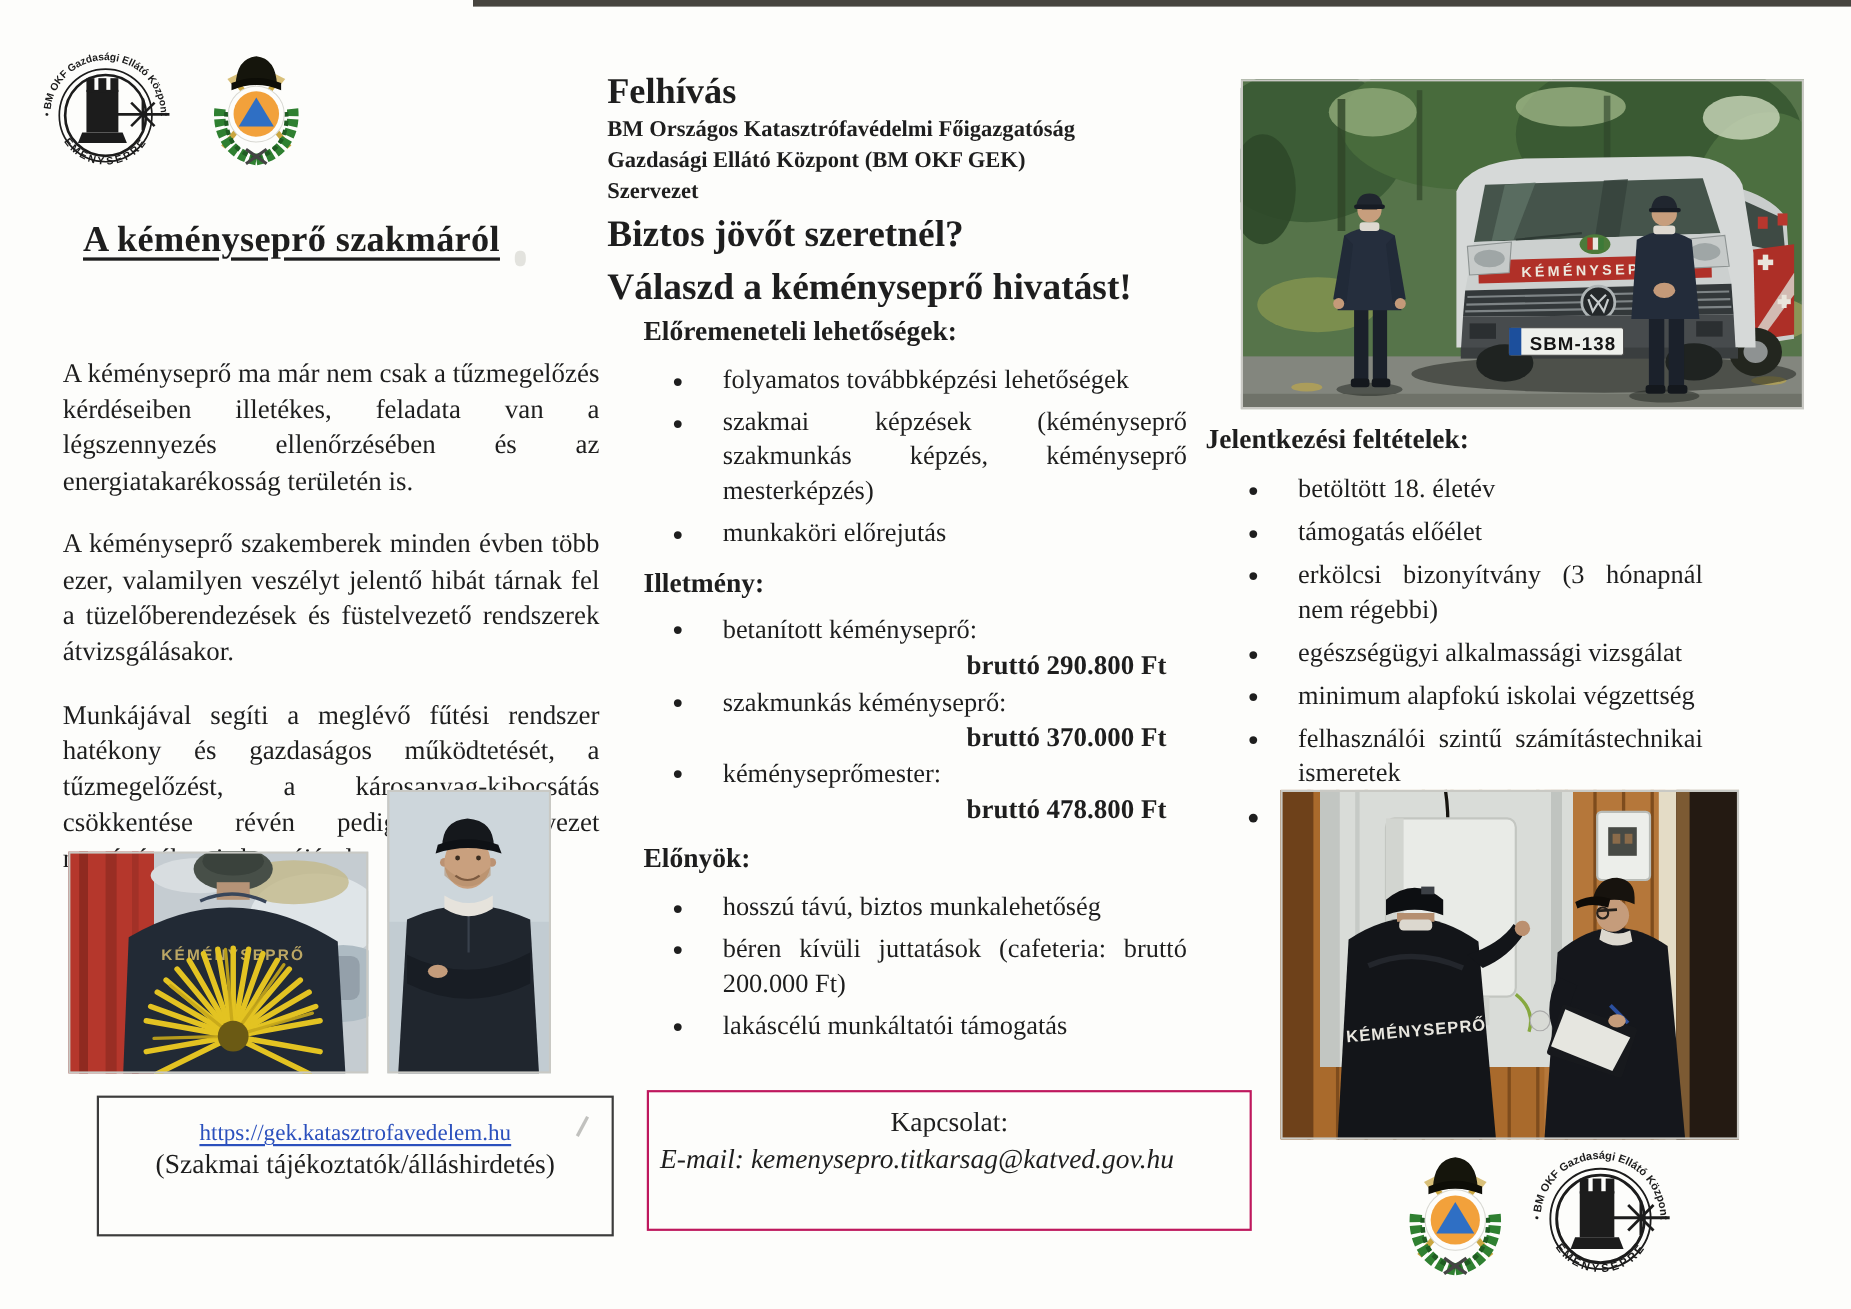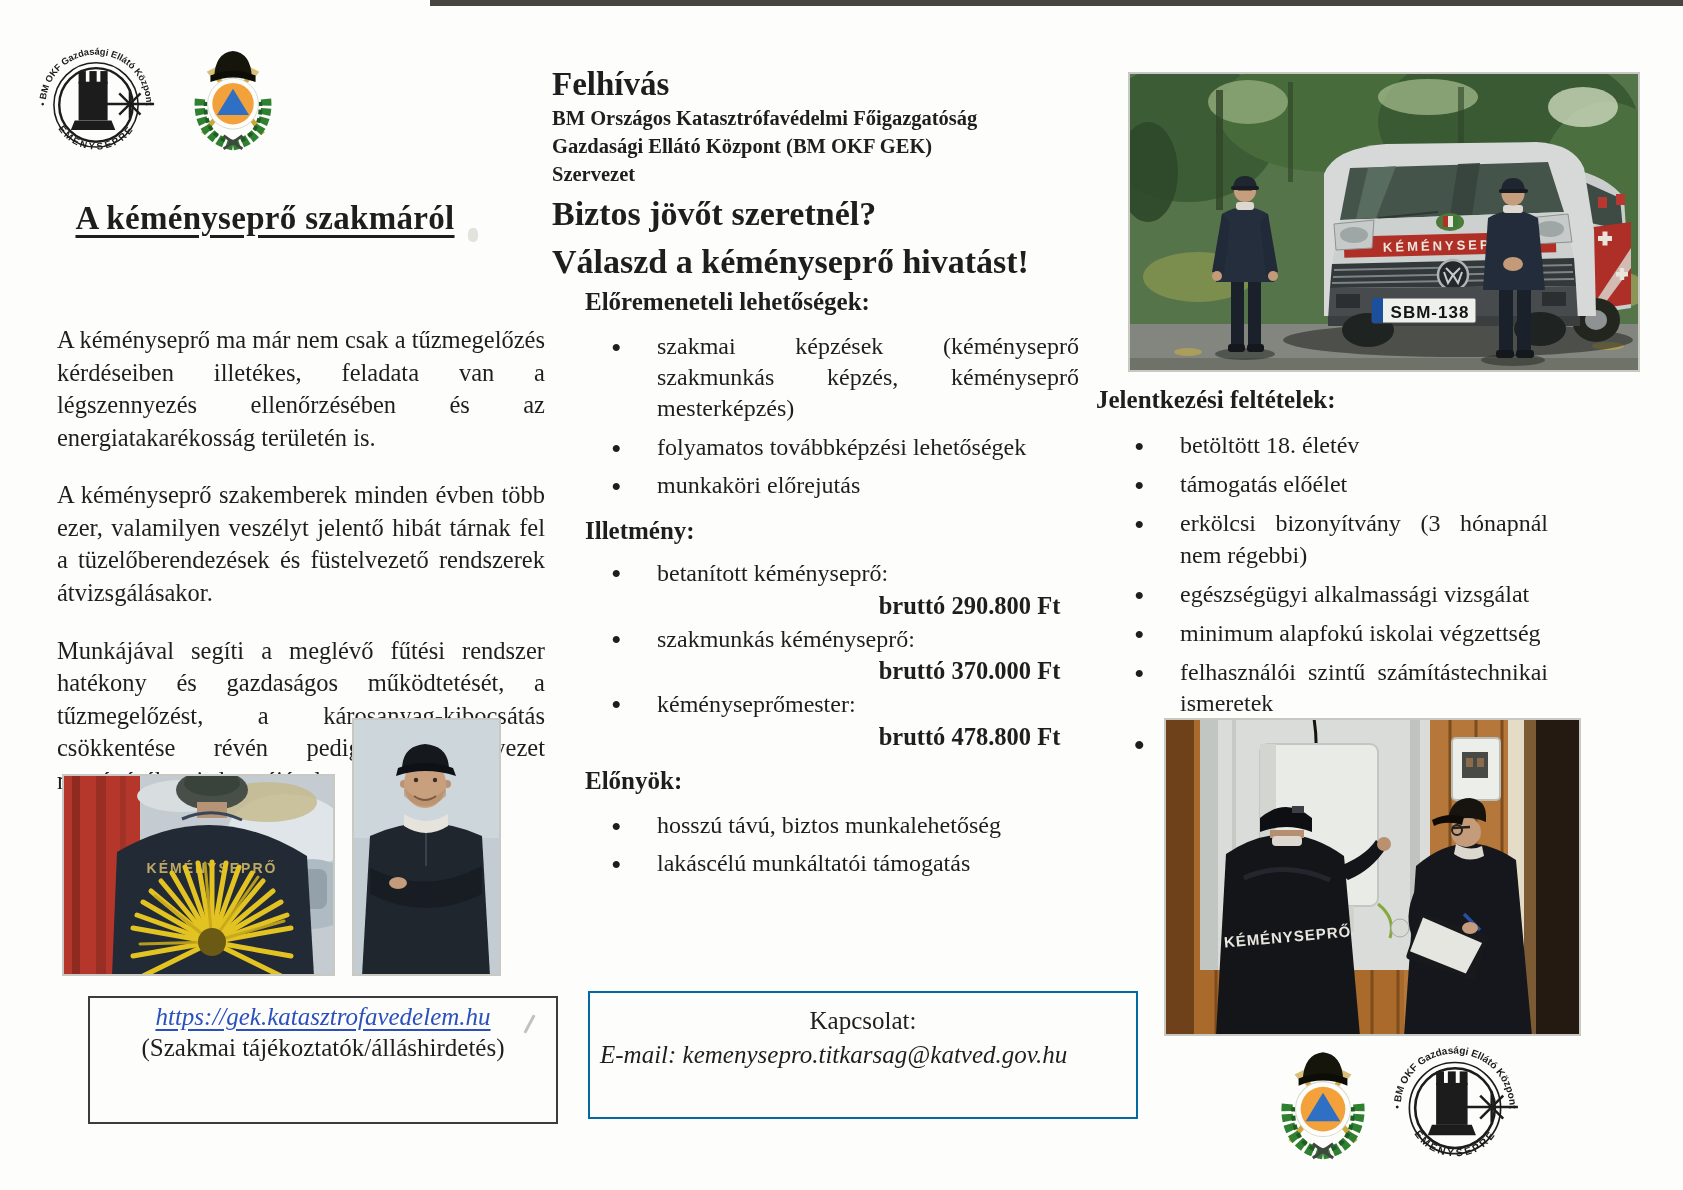--- a/index.html
+++ b/index.html
@@ -15,42 +15,42 @@
   .logo-cp{width:94px;height:114px;margin-left:30px;margin-top:2px;}
   .left-heading{position:absolute;left:52px;top:200px;width:426px;text-align:center;
       font-size:33px;font-weight:bold;letter-spacing:.3px;
       text-decoration:underline;text-decoration-thickness:3px;text-underline-offset:6px;}
   .left-body{position:absolute;left:57px;top:292px;width:488px;font-size:24.5px;line-height:1.33;text-align:justify;margin-top:32px;}
   .left-body p{margin:0 0 25px 0;}
   .photo-brush{position:absolute;left:62px;top:774px;width:273px;height:202px;}
   .photo-portrait{position:absolute;left:352px;top:718px;width:149px;height:258px;}
   .photo-brush svg,.photo-portrait svg,.photo-van svg,.photo-inspect svg{display:block;width:100%;height:100%;}
   .link-box{position:absolute;left:88px;top:996px;width:466px;height:124px;border:2px solid #3c3c3c;text-align:center;}
-  .link-url{margin-top:5px;font-size:25px;font-style:italic;}
+  .link-url{margin-top:19px;font-size:21px;}
   .link-url a{color:#2b50bd;text-decoration:underline;text-underline-offset:4px;}
   .link-note{font-size:25px;margin-top:3px;}
 
   
   .mid-header{position:absolute;left:552px;top:66px;width:536px;font-weight:bold;}
   .mid-title{font-size:33px;}
   .mid-org{font-size:20.5px;line-height:1.22;margin-top:3px;}
   .mid-headline{font-size:34px;line-height:1.27;margin-top:5px;}
   .mid-content{position:absolute;left:585px;top:288px;width:494px;}
   .sec-heading{font-size:25px;font-weight:bold;margin:0 0 15px 0;}
   .blist{list-style:none;margin:0 0 16px 0;padding:0;}
   .blist li{position:relative;padding-left:72px;font-size:24px;line-height:1.3;text-align:justify;margin-bottom:7px;}
   .blist li::before{content:"•";position:absolute;left:26px;top:-3px;font-size:30px;}
   .salary-list li{line-height:1.15;margin-bottom:4px;}
   .sal-amount{display:block;font-weight:bold;font-size:24.5px;padding-left:203px;margin:4px 0 6px 0;text-align:center;}
   .req{position:absolute;left:1096px;top:386px;width:452px;}
   .req .sec-heading{margin-bottom:16px;}
   .req .blist li{padding-left:84px;margin-bottom:8px;}
   .req .blist li::before{left:38px;}
   .req .blist li.bold{font-weight:bold;}
-  .contact-box{position:absolute;left:588px;top:991px;width:546px;height:124px;border:2px solid #0369a1;font-size:25px;}
+  .contact-box{position:absolute;left:588px;top:991px;width:546px;height:124px;border:2px solid #be185d;font-size:25px;}
   .contact-title{text-align:center;margin-top:14px;}
   .contact-email{margin:6px 0 0 10px;font-style:italic;}
 
   
   .photo-van{position:absolute;left:1128px;top:72px;width:512px;height:300px;}
   .photo-inspect{position:absolute;left:1164px;top:718px;width:417px;height:318px;}
   .logos-bottom{position:absolute;left:1272px;top:1038px;display:flex;align-items:flex-start;}
   .logos-bottom .logo-cp{width:102px;height:120px;margin:6px 0 0 0;}
   .logos-bottom .logo-gek{width:130px;height:136px;margin-left:16px;}
 </style>
@@ -202,22 +202,22 @@
     <div class="mid-org">BM Országos Katasztrófavédelmi Főigazgatóság</div>
     <div class="mid-org">Gazdasági Ellátó Központ (BM OKF GEK)</div>
     <div class="mid-org">Szervezet</div>
     <div class="mid-headline">Biztos jövőt szeretnél?</div>
     <div class="mid-headline">Válaszd a kéményseprő hivatást!</div>
   </div>
 
   <div class="mid-content">
     <div class="sec-heading">Előremeneteli lehetőségek:</div>
     <ul class="blist">
+      <li>folyamatos továbbképzési lehetőségek</li>
       <li>szakmai képzések (kéményseprő szakmunkás képzés, kéményseprő mesterképzés)</li>
-      <li>folyamatos továbbképzési lehetőségek</li>
       <li>munkaköri előrejutás</li>
     </ul>
 
     <div class="sec-heading">Illetmény:</div>
     <ul class="blist salary-list">
       <li>
         <span>betanított kéményseprő:</span>
         <span class="sal-amount">bruttó 290.800 Ft</span>
       </li>
       <li>
@@ -226,20 +226,21 @@
       </li>
       <li>
         <span>kéményseprőmester:</span>
         <span class="sal-amount">bruttó 478.800 Ft</span>
       </li>
     </ul>
 
     <div class="sec-heading">Előnyök:</div>
     <ul class="blist">
       <li>hosszú távú, biztos munkalehetőség</li>
+      <li>béren kívüli juttatások (cafeteria: bruttó 200.000 Ft)</li>
       <li>lakáscélú munkáltatói támogatás</li>
     </ul>
   </div>
 
   <div class="contact-box">
     <div class="contact-title">Kapcsolat:</div>
     <div class="contact-email">E-mail: kemenysepro.titkarsag@katved.gov.hu</div>
   </div>
 
   <div class="photo-van">

